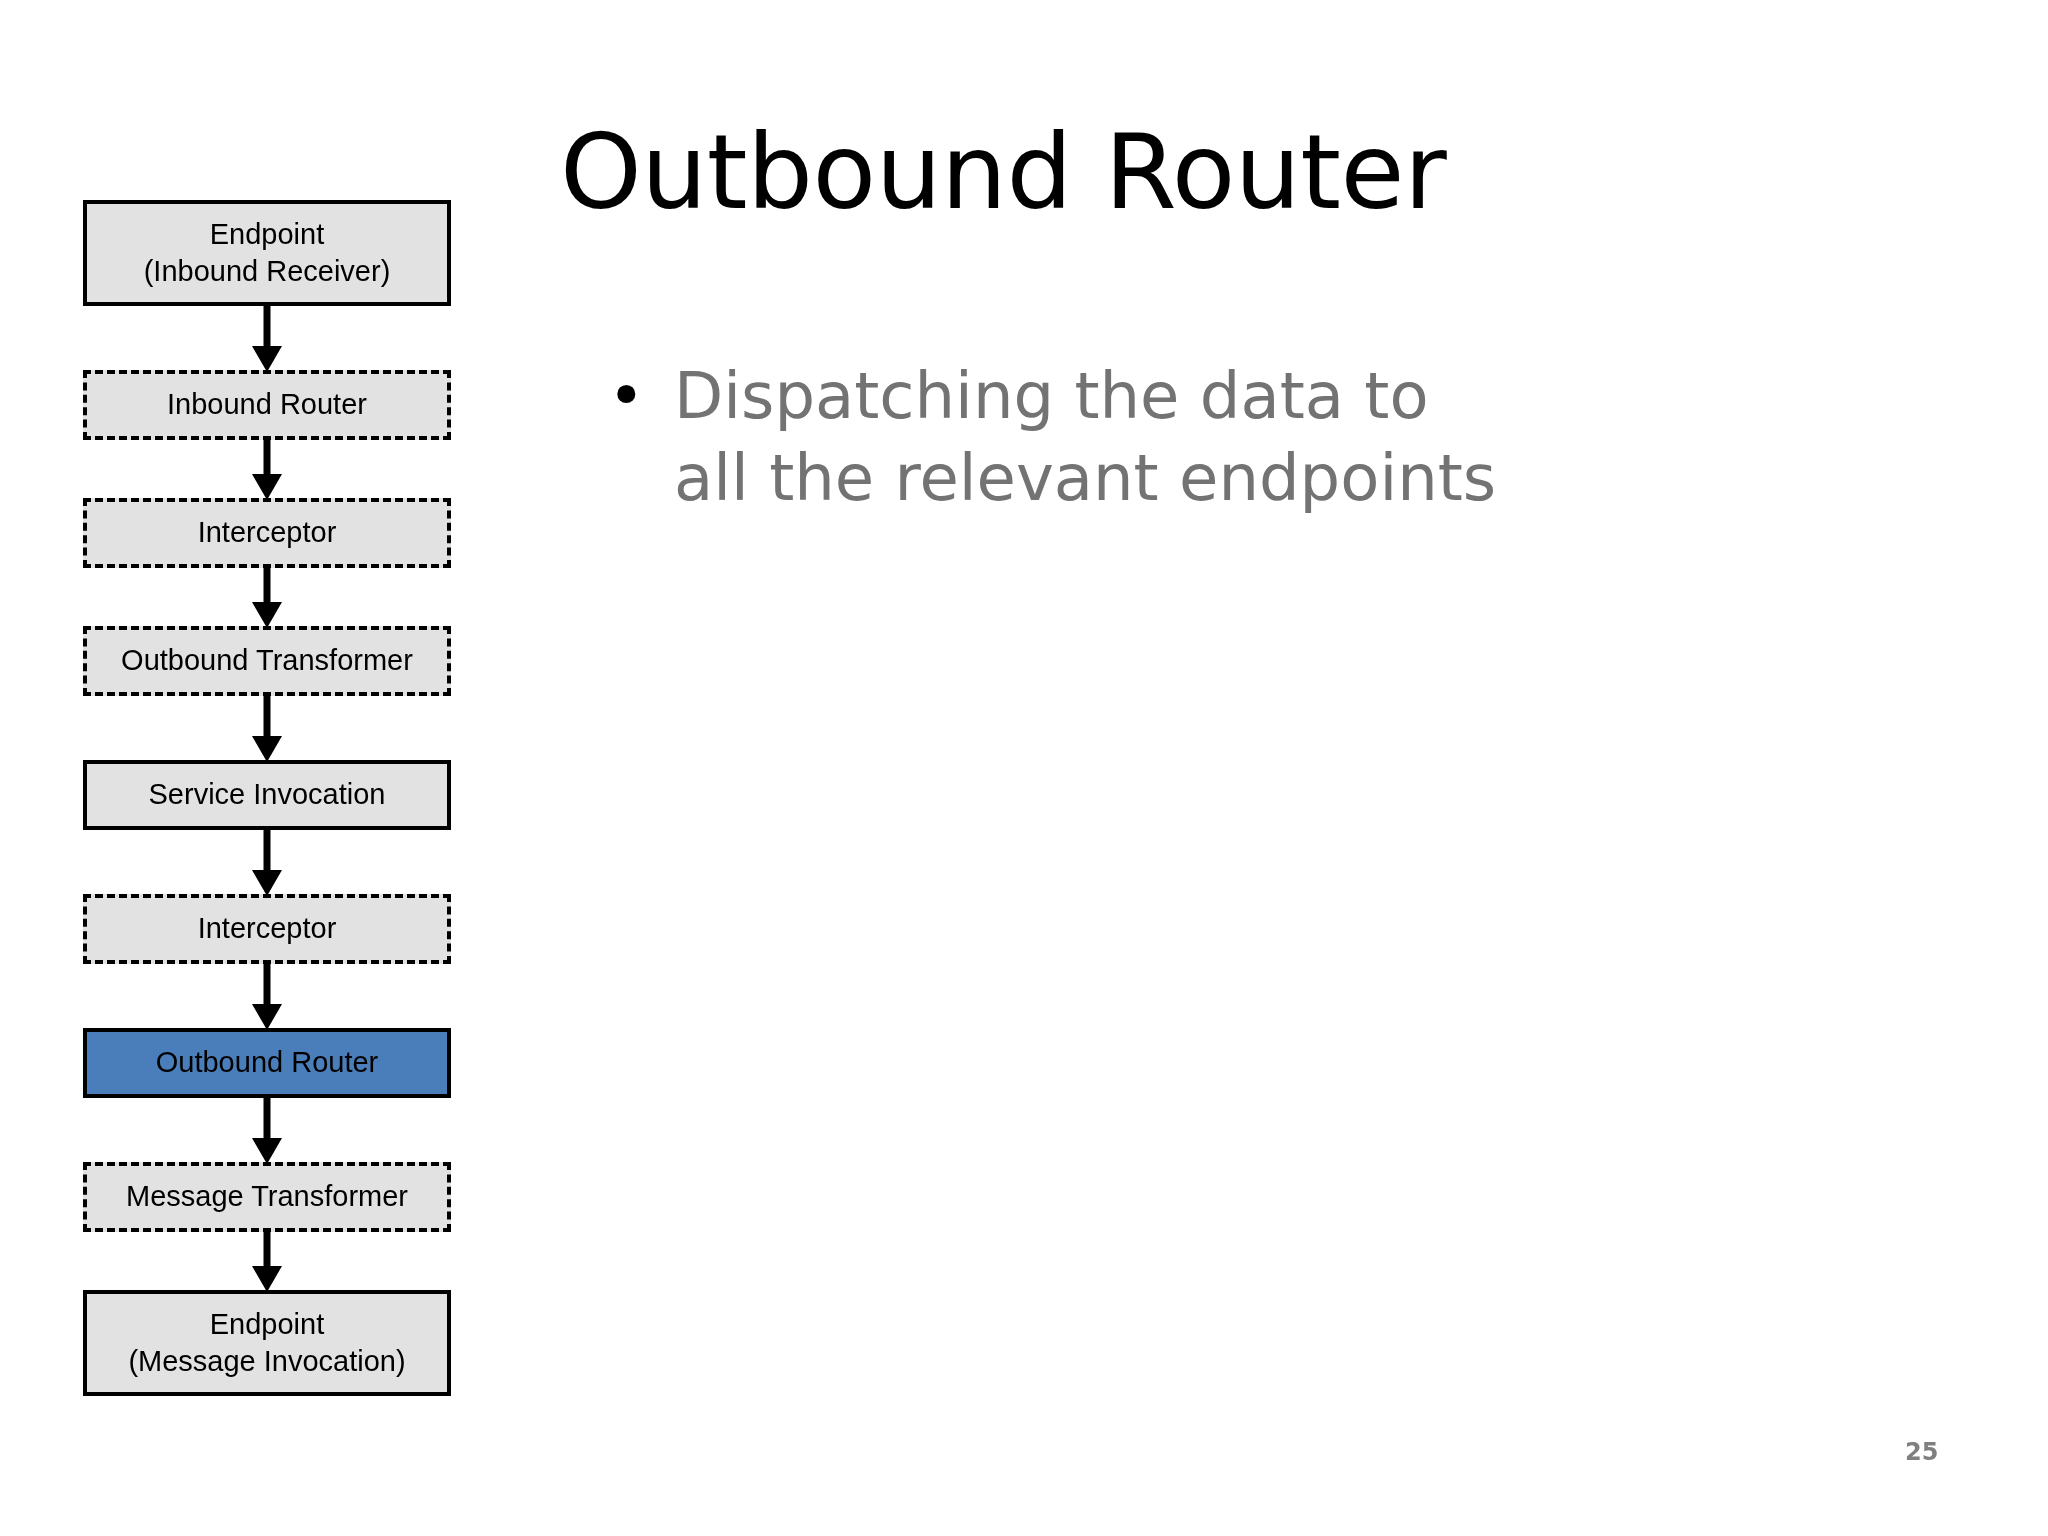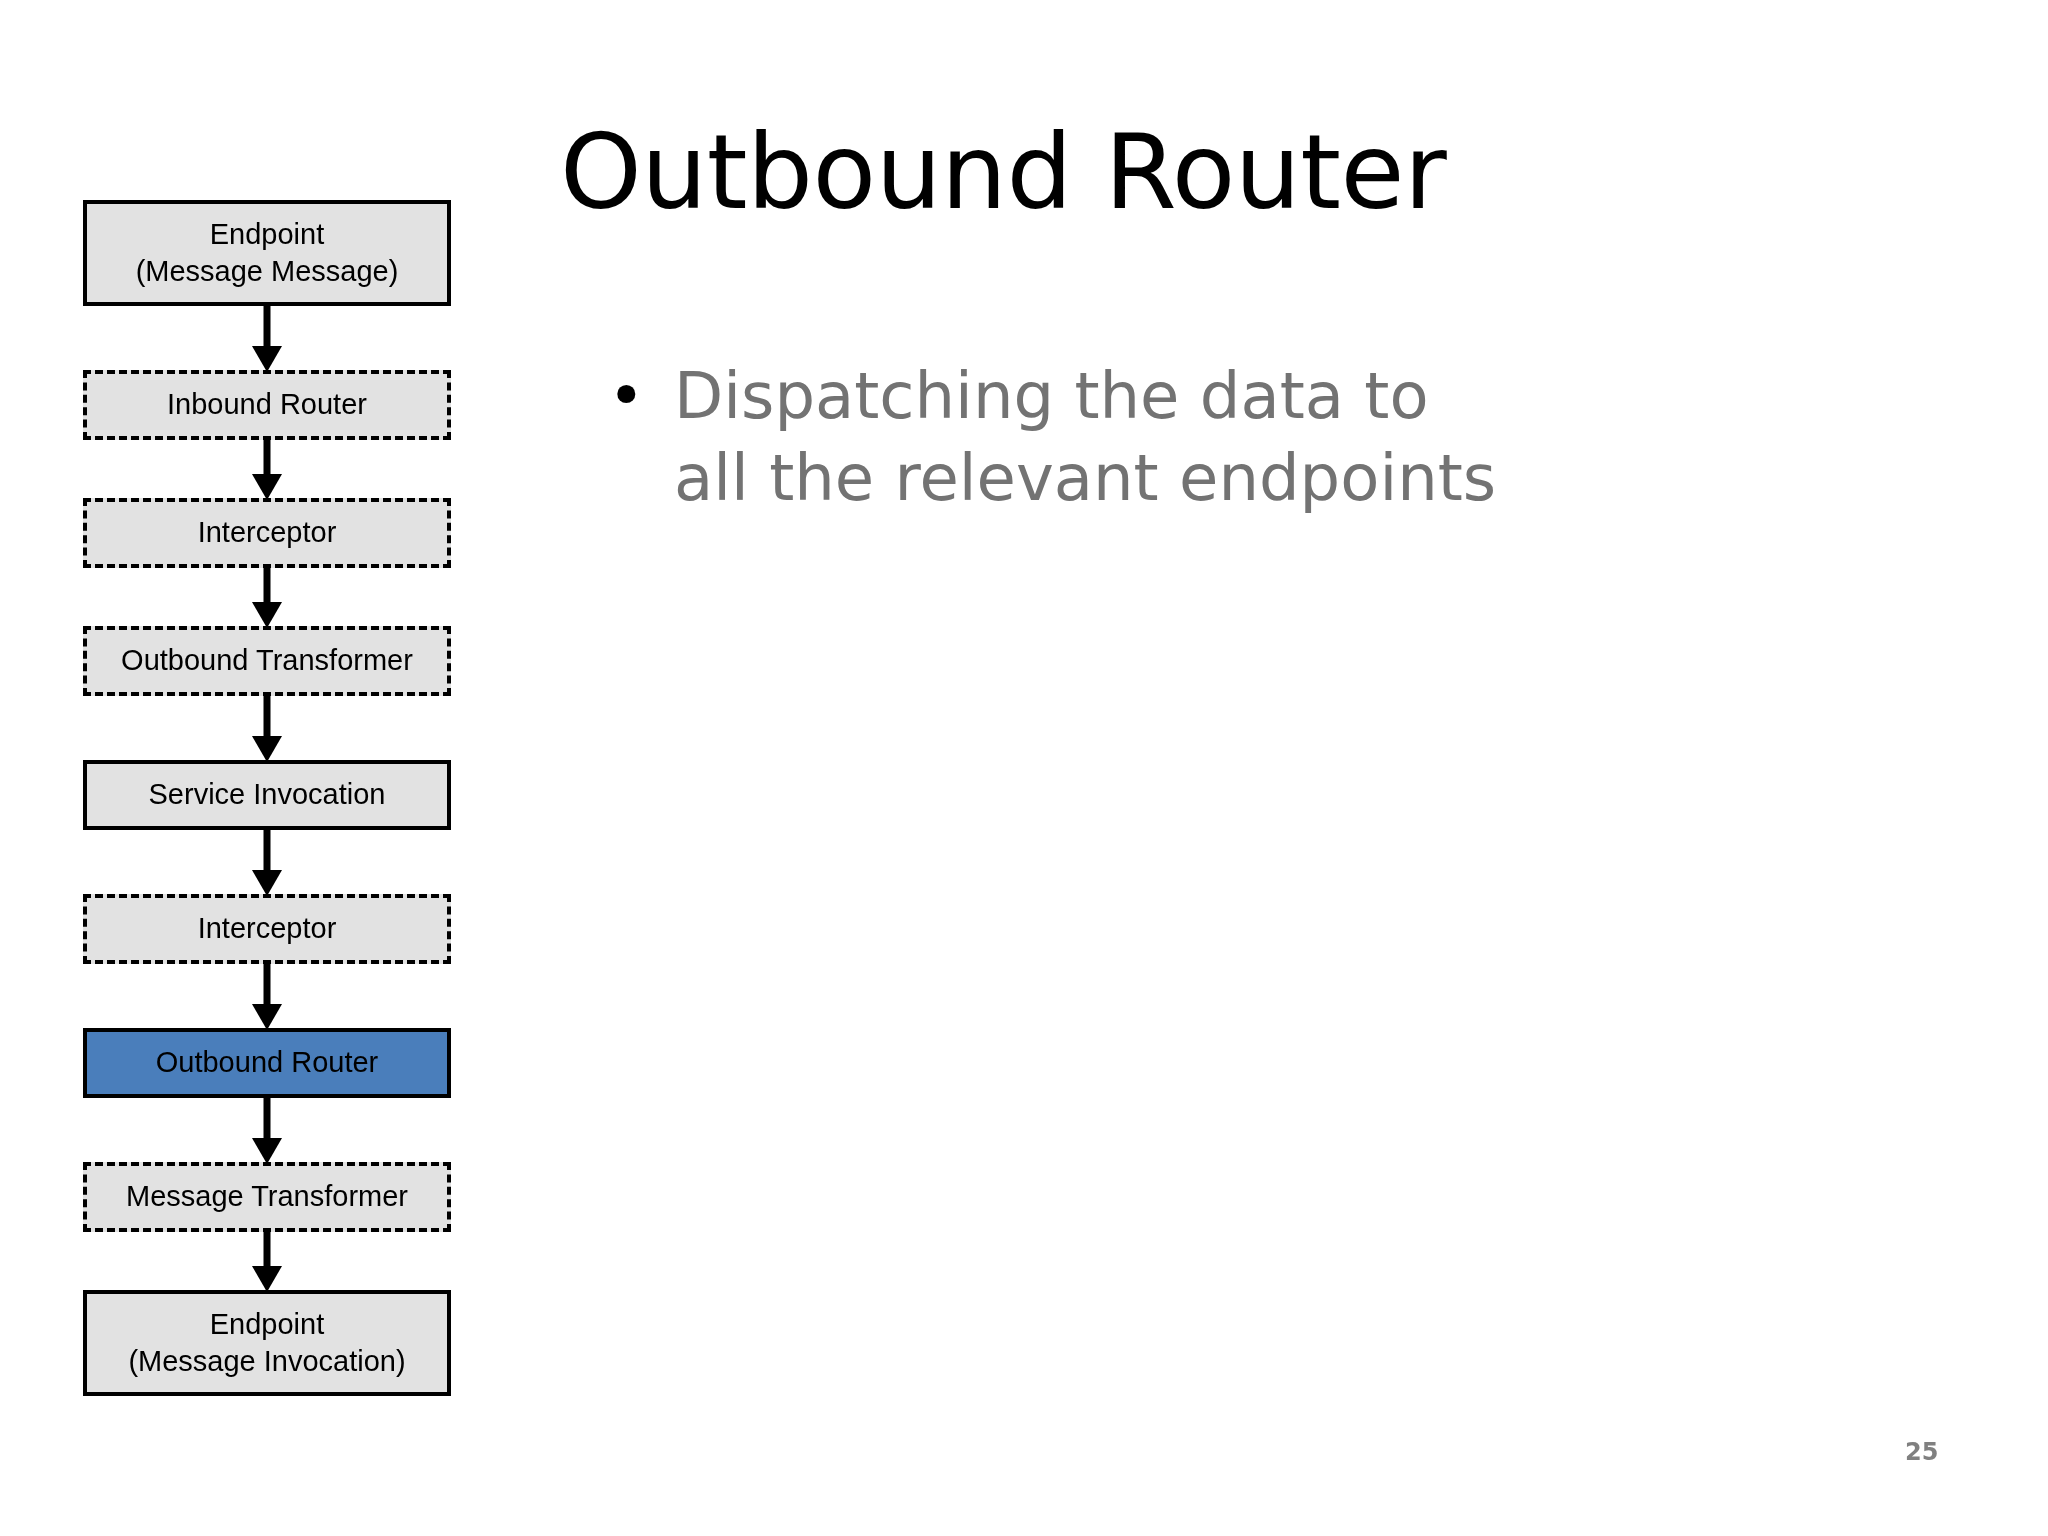--- a/index.html
+++ b/index.html
@@ -160,21 +160,21 @@
   <div id="body-block">
     <div class="bullet-row">
       <span class="bullet-dot">•</span>
       <span class="bullet-text">Dispatching the data to all the relevant endpoints</span>
     </div>
   </div>
 
   <div id="flow">
 
     <div class="node solid two-line">
-      <span class="node-label"><span>Endpoint</span><br><span>(Message Message)</span></span>
+      <span class="node-label"><span>Endpoint</span><br><span>(Inbound Receiver)</span></span>
     </div>
 
     <div class="connector">
       <div class="stem"></div>
       <div class="head"></div>
     </div>
 
     <div class="node dashed one-line">
       <span class="node-label">Inbound Router</span>
     </div>

